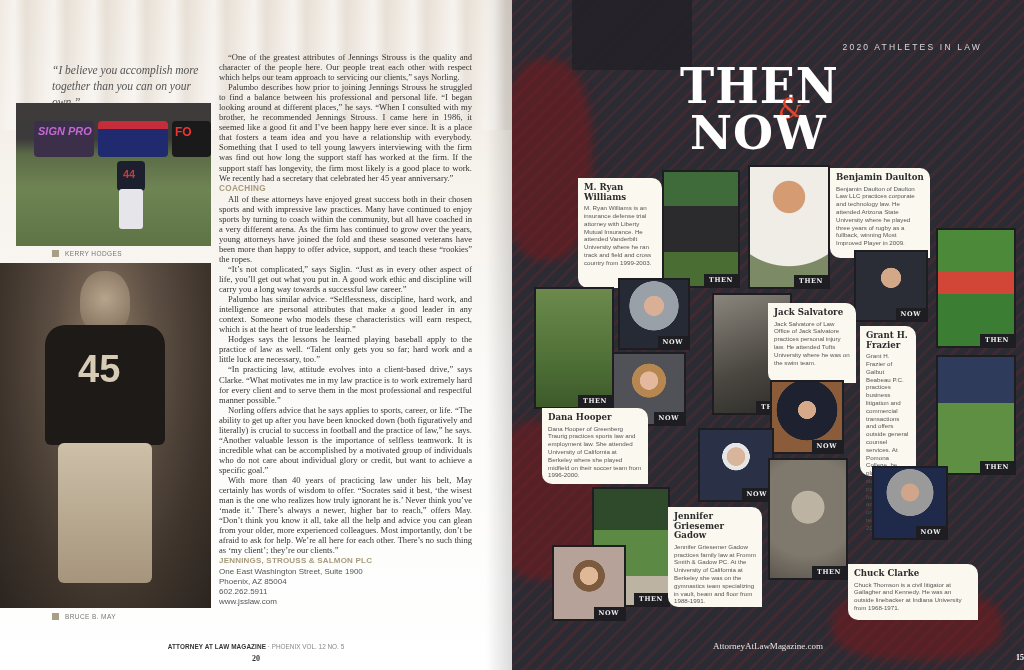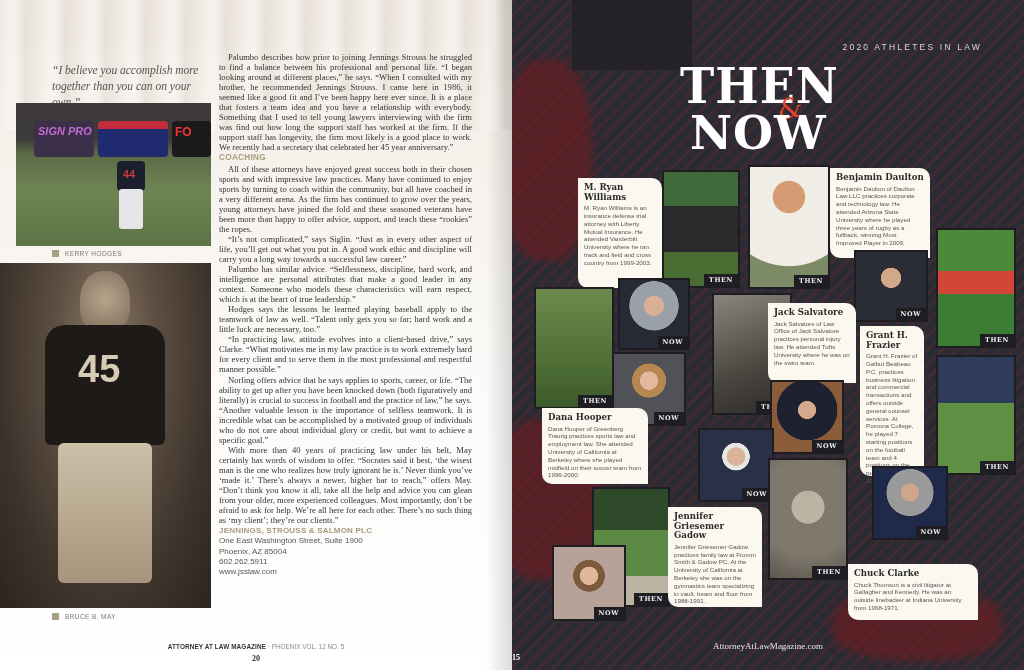--- a/index.html
+++ b/index.html
@@ -48,21 +48,21 @@
 .darkbox{position:absolute;background:rgba(32,32,38,.75)}
 .page-kicker{position:absolute;right:42px;top:42px;font-family:"Liberation Sans",sans-serif;font-size:8.5px;letter-spacing:2.2px;color:#d8d8d8}
 .title-then{position:absolute;left:168px;top:63px;font-family:"DejaVu Serif",serif;font-weight:bold;font-size:46px;color:#fff;letter-spacing:1px;line-height:46px;transform:scaleY(1.05)}
 .title-now{position:absolute;left:178px;top:110px;font-family:"DejaVu Serif",serif;font-weight:bold;font-size:46px;color:#fff;letter-spacing:1px;line-height:46px}
 .title-amp{position:absolute;left:266px;top:92px;font-family:"DejaVu Serif",serif;font-style:italic;font-size:28px;color:#e0452a;transform:rotate(-10deg)}
 .card{position:absolute;background:#fbf8f0;border-radius:0 10px 0 10px;padding:5px 6px;color:#555;font-family:"Liberation Sans",sans-serif;font-size:6.2px;line-height:7.8px}
 .card .name{font-family:"DejaVu Serif",serif;font-weight:bold;font-size:8.6px;line-height:9.6px;color:#2b2b2b;margin-bottom:2px}
 .pic{position:absolute;overflow:hidden;border:2px solid #1d1d22}
 .tag{position:absolute;right:0;bottom:0;background:#1d1d22;color:#f2f2f2;font-family:"DejaVu Serif",serif;font-weight:bold;font-size:6.4px;letter-spacing:.6px;padding:2px 5px}
 .footer-right{position:absolute;left:0;width:512px;top:641px;text-align:center;font-family:"Liberation Serif",serif;font-size:9px;color:#e6e6e6}
-.folio-right{position:absolute;left:0;width:512px;top:653px;text-align:left;font-family:"Liberation Serif",serif;font-weight:bold;font-size:8px;color:#fff}
+.folio-right{position:absolute;left:0;width:512px;top:653px;text-align:right;font-family:"Liberation Serif",serif;font-weight:bold;font-size:8px;color:#fff}
 
 .g-grass{background:linear-gradient(180deg,#6c8a4c 0%,#4f7037 60%,#3d5a2a 100%)}
 .g-portrait{background:radial-gradient(circle at 50% 38%,#d3a889 0 18%,#2a2c36 19% 100%)}
 .g-portrait-light{background:radial-gradient(circle at 50% 38%,#d9b095 0 18%,#9aa0a8 19% 45%,#262a35 46% 100%)}
 .g-sepia{background:radial-gradient(circle at 50% 40%,#bdb3a2 0 20%,#7f786d 21% 60%,#5c564d 100%)}
 .g-bw{background:linear-gradient(160deg,#8a857c,#4a4741 60%,#2e2c29)}
 .g-track{background:linear-gradient(180deg,#3f6a3a 0 30%,#2b2b2e 30% 70%,#4a6d33 70% 100%)}
 .g-rugby{background:linear-gradient(180deg,#4c8a3a 0 35%,#d24638 35% 55%,#3b7e33 55% 100%)}
 .g-football{background:linear-gradient(180deg,#2e3b5a 0 40%,#5e8f43 40% 100%)}
 .g-blonde{background:radial-gradient(circle at 50% 38%,#e3b89c 0 16%,#b68750 17% 30%,#505258 31% 100%)}
@@ -107,26 +107,27 @@
       <div class="may-jersey"></div>
       <div class="may-num">45</div>
       <div class="may-pants"></div>
     </div>
     <div class="caption cap-may">
       <span class="sq"></span>
       <span>BRUCE B. MAY</span>
     </div>
 
     <div class="body-text">
+      <p>“One of the greatest attributes of Jennings Strouss is the quality and character of the people here. Our people treat each other with respect which helps our team approach to servicing our clients,” says Norling.</p>
       <p>Palumbo describes how prior to joining Jennings Strouss he struggled to find a balance between his professional and personal life. “I began looking around at different places,” he says. “When I consulted with my brother, he recommended Jennings Strouss. I came here in 1986, it seemed like a good fit and I’ve been happy here ever since. It is a place that fosters a team idea and you have a relationship with everybody. Something that I used to tell young lawyers interviewing with the firm was find out how long the support staff has worked at the firm. If the support staff has longevity, the firm most likely is a good place to work. We recently had a secretary that celebrated her 45 year anniversary.”</p>
       <div class="subhead">COACHING</div>
       <p>All of these attorneys have enjoyed great success both in their chosen sports and with impressive law practices. Many have continued to enjoy sports by turning to coach within the community, but all have coached in a very different arena. As the firm has continued to grow over the years, young attorneys have joined the fold and these seasoned veterans have been more than happy to offer advice, support, and teach these “rookies” the ropes.</p>
       <p>“It’s not complicated,” says Siglin. “Just as in every other aspect of life, you’ll get out what you put in. A good work ethic and discipline will carry you a long way towards a successful law career.”</p>
       <p>Palumbo has similar advice. “Selflessness, discipline, hard work, and intelligence are personal attributes that make a good leader in any context. Someone who models these characteristics will earn respect, which is at the heart of true leadership.”</p>
-      <p>Hodges says the lessons he learned playing baseball apply to the teamwork of law as well. “Talent only gets you so far; hard work and a little luck are necessary, too.”</p>
+      <p>Hodges says the lessons he learned playing baseball apply to the practice of law as well. “Talent only gets you so far; hard work and a little luck are necessary, too.”</p>
       <p>“In practicing law, attitude evolves into a client-based drive,” says Clarke. “What motivates me in my law practice is to work extremely hard for every client and to serve them in the most professional and respectful manner possible.”</p>
       <p>Norling offers advice that he says applies to sports, career, or life. “The ability to get up after you have been knocked down (both figuratively and literally) is crucial to success in football and the practice of law,” he says. “Another valuable lesson is the importance of selfless teamwork. It is incredible what can be accomplished by a motivated group of individuals who do not care about individual glory or credit, but want to achieve a specific goal.”</p>
       <p>With more than 40 years of practicing law under his belt, May certainly has words of wisdom to offer. “Socrates said it best, ‘the wisest man is the one who realizes how truly ignorant he is.’ Never think you’ve ‘made it.’ There’s always a newer, higher bar to reach,” offers May. “Don’t think you know it all, take all the help and advice you can glean from your older, more experienced colleagues. Most importantly, don’t be afraid to ask for help. We’re all here for each other. There’s no such thing as ‘my client’; they’re our clients.”</p>
       <div class="contact">
         <div class="firm">JENNINGS, STROUSS &amp; SALMON PLC</div>
         <div>One East Washington Street, Suite 1900</div>
         <div>Phoenix, AZ 85004</div>
         <div>602.262.5911</div>
         <div>www.jsslaw.com</div>
       </div>
@@ -172,21 +173,21 @@
     <div class="pic g-portrait" style="left:342px;top:250px;width:74px;height:72px">
       <span class="tag">NOW</span>
     </div>
 
     <div class="pic g-rugby" style="left:424px;top:228px;width:80px;height:120px">
       <span class="tag">THEN</span>
     </div>
     <div class="pic g-football" style="left:424px;top:355px;width:80px;height:120px">
       <span class="tag">THEN</span>
     </div>
-    <div class="card" style="left:348px;top:326px;width:64px;height:150px">
+    <div class="card" style="left:348px;top:326px;width:56px;height:150px">
       <div class="name">Grant H. Frazier</div>
       <div>Grant H. Frazier of Galbut Beabeau P.C. practices business litigation and commercial transactions and offers outside general counsel services. At Pomona College, he played 7 starting positions on the football team and 4 positions on the rugby team from 2012-2016.</div>
     </div>
     <div class="pic g-red-tie" style="left:360px;top:466px;width:76px;height:74px">
       <span class="tag">NOW</span>
     </div>
 
     <div class="pic g-bw" style="left:200px;top:293px;width:80px;height:122px">
       <span class="tag">THEN</span>
     </div>

